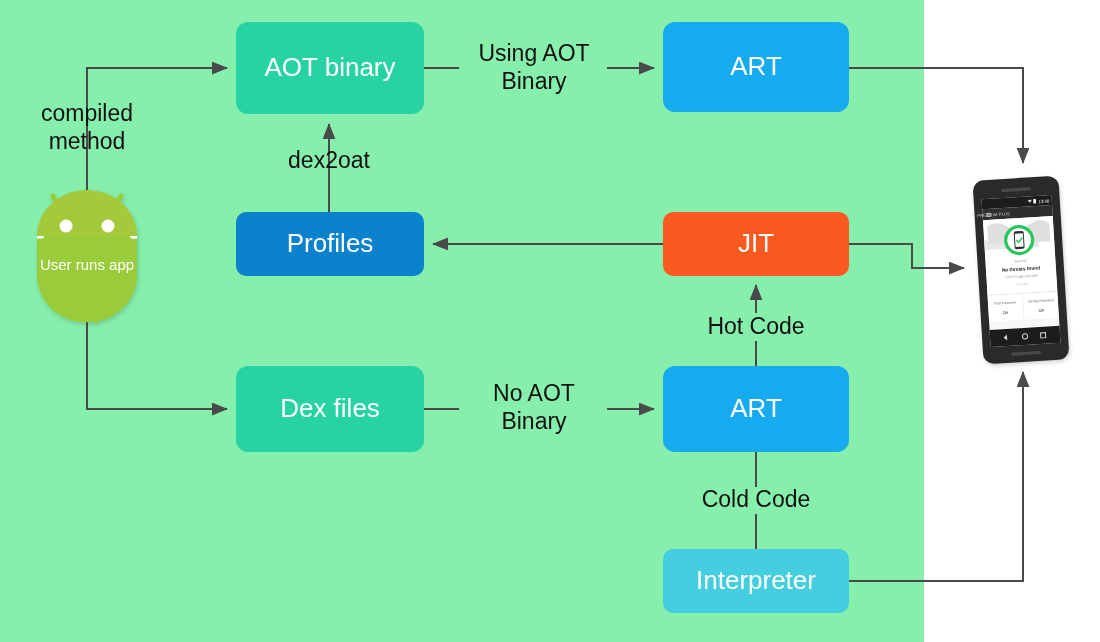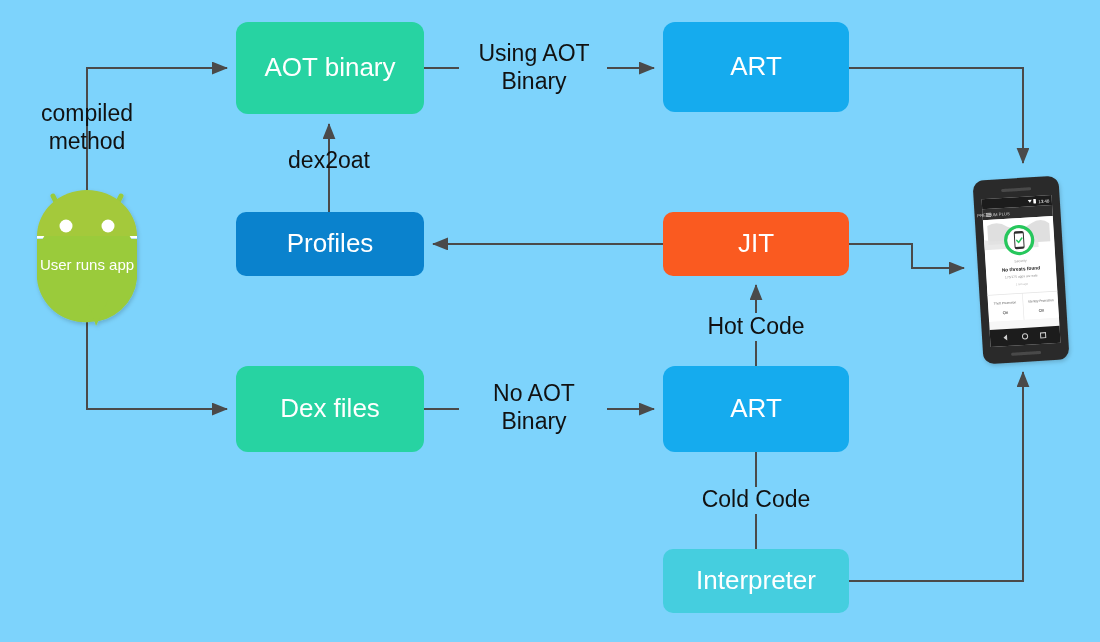--- a/index.html
+++ b/index.html
@@ -8,23 +8,23 @@
     background: #ffffff;
   }
   body {
     width: 1100px;
     height: 642px;
     font-family: "Liberation Sans", sans-serif;
     overflow: hidden;
   }
   #diagram-root {
     position: relative;
-    width: 1100px;
+    width: 924px;
     height: 642px;
-    background: #7dd3fc;
+    background: #86efac;
   }
   svg.diagram-svg {
     position: absolute;
     top: 0;
     left: 0;
     width: 1100px;
     height: 642px;
   }
   .node-label {
     font-family: "Liberation Sans", sans-serif;

